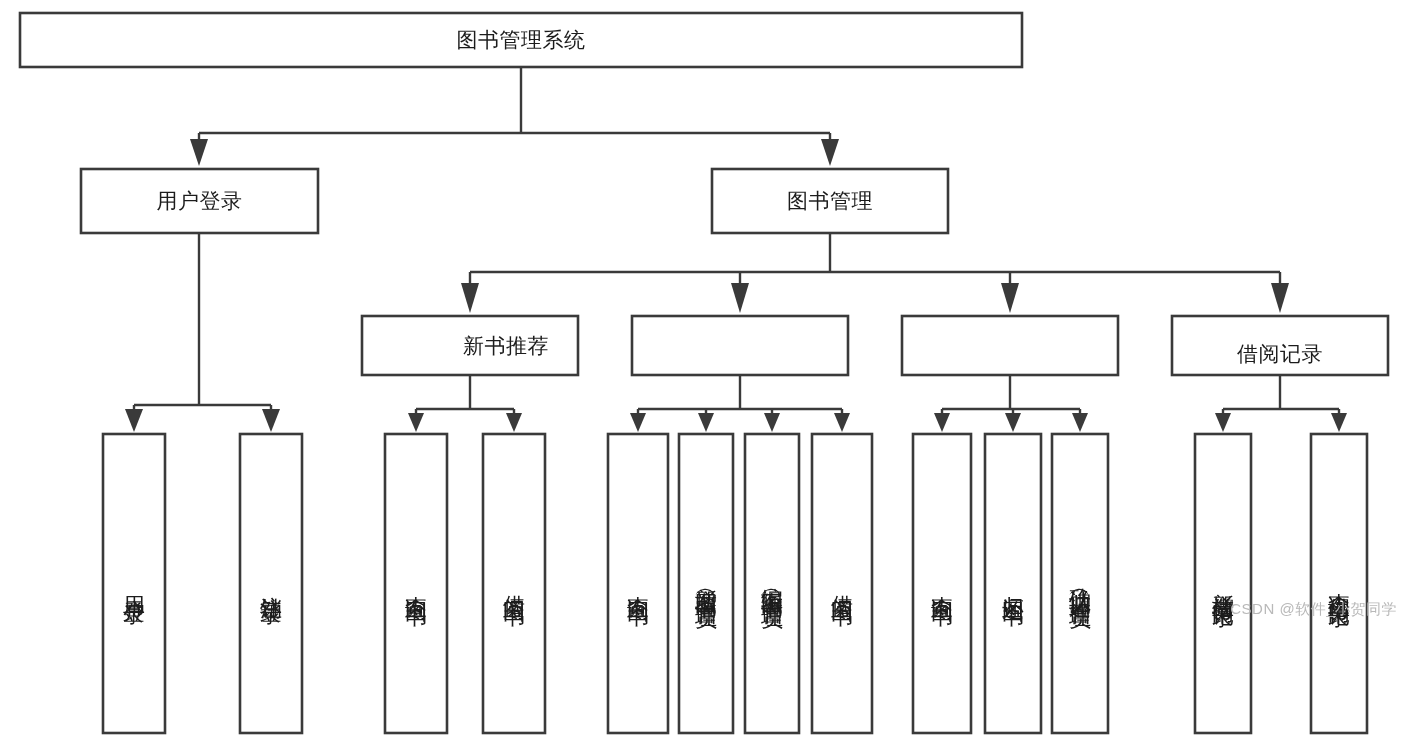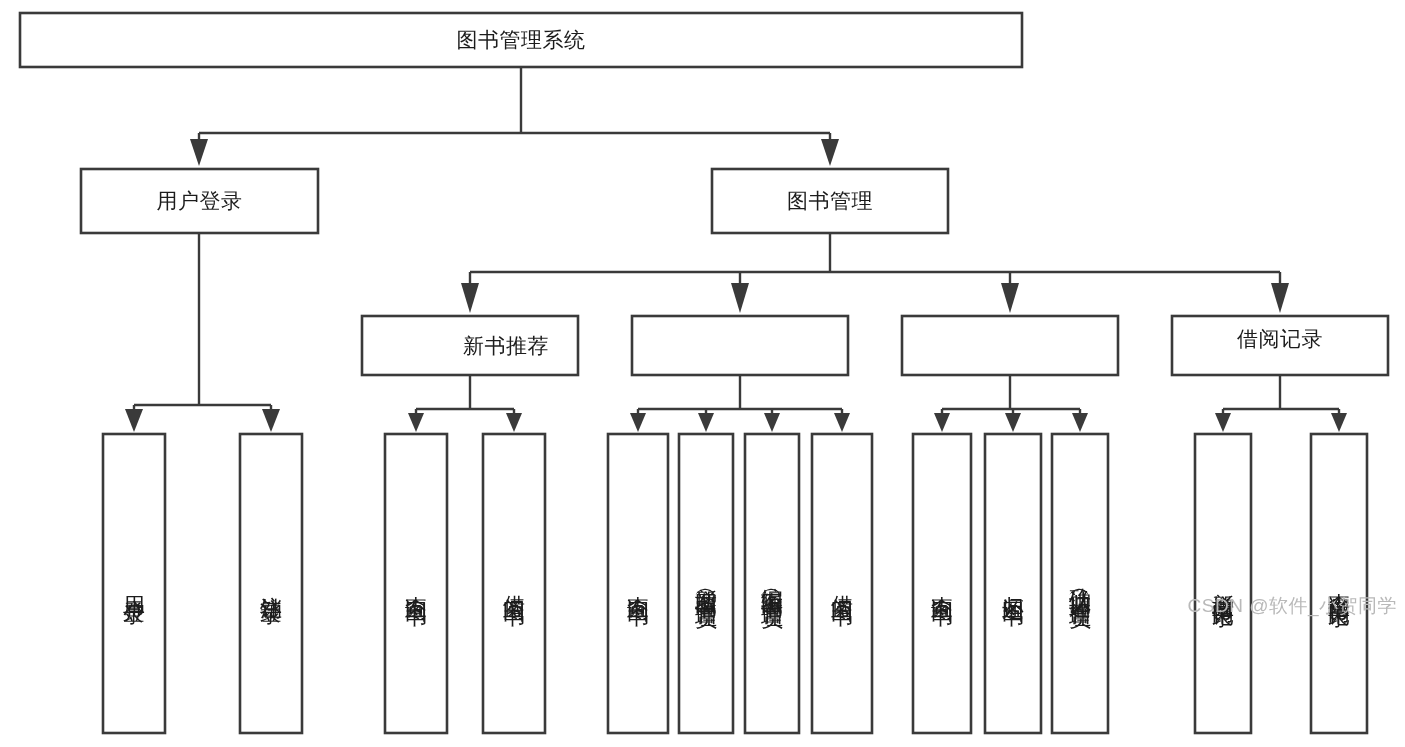--- a/index.html
+++ b/index.html
@@ -63,21 +63,21 @@
     text-orientation: upright;
     font-size: 22px;
     letter-spacing: 3px;
     line-height: 1.0;
     white-space: nowrap;
   }
   .watermark {
     position: absolute;
     right: 8px;
     bottom: 6px;
-    font-size: 19px;
+    font-size: 15px;
     color: #b9b9b9;
     font-family: "Liberation Sans", "DejaVu Sans", sans-serif;
     letter-spacing: 0.5px;
     white-space: nowrap;
   }
 </style>
 </head>
 <body>
 
 <div id="diagram-root">
@@ -176,21 +176,21 @@
       <polygon class="arrow-head" points="1331,413 1347,413 1339,432"></polygon>
     </g>
   </svg>
 
   <div class="node-label horizontal" style="left:20px; top:13px; width:1002px; height:54px;">图书管理系统</div>
 
   <div class="node-label horizontal" style="left:81px; top:169px; width:237px; height:64px;">用户登录</div>
   <div class="node-label horizontal" style="left:712px; top:169px; width:236px; height:64px;">图书管理</div>
 
   <div class="node-label horizontal" style="left:362px; top:316px; width:216px; height:59px;margin-left:36px;">新书推荐</div>
-  <div class="node-label horizontal" style="left:1172px; top:309px; width:216px; height:59px;">借阅记录</div>
+  <div class="node-label horizontal" style="left:1172px; top:324px; width:216px; height:59px;">借阅记录</div>
 
   <div class="node-label vertical" style="left:103px; top:434px; width:62px; height:299px;">用户登录</div>
   <div class="node-label vertical" style="left:240px; top:434px; width:62px; height:299px;">注销登录</div>
 
   <div class="node-label vertical" style="left:385px; top:434px; width:62px; height:299px;">查询图书</div>
   <div class="node-label vertical" style="left:483px; top:434px; width:62px; height:299px;">借阅图书</div>
 
   <div class="node-label vertical" style="left:608px; top:434px; width:60px; height:299px;">查询图书</div>
   <div class="node-label vertical" style="left:679px; top:434px; width:54px; height:299px;">新增图书（管理员）</div>
   <div class="node-label vertical" style="left:745px; top:434px; width:54px; height:299px;">编辑图书（管理员）</div>

